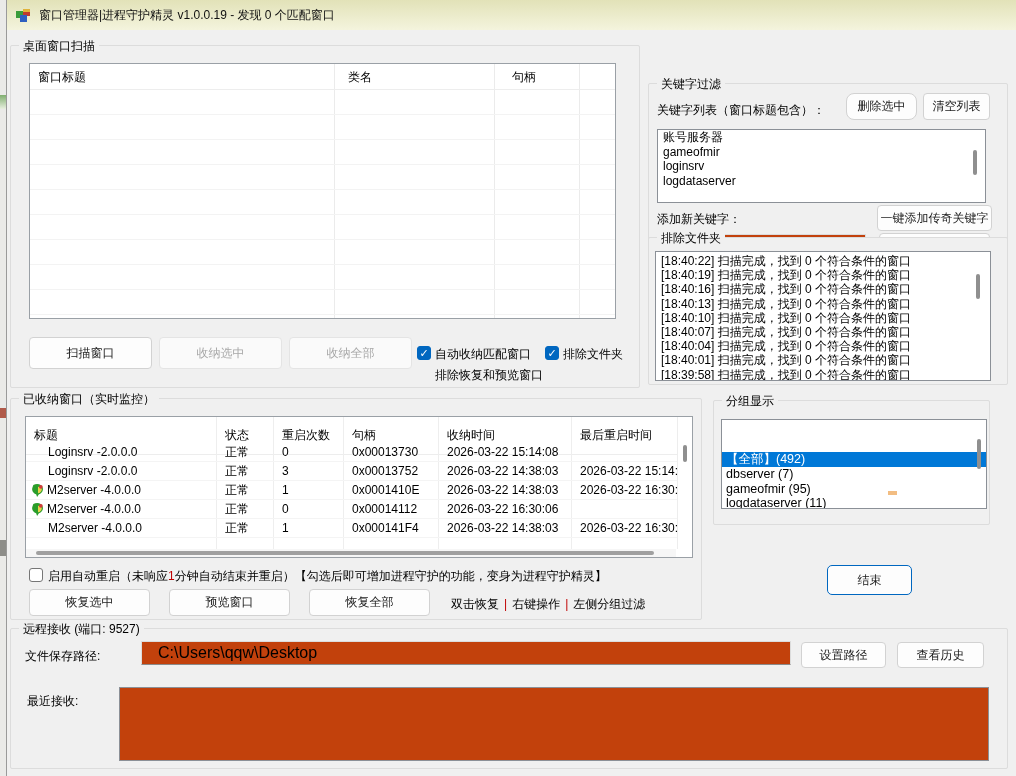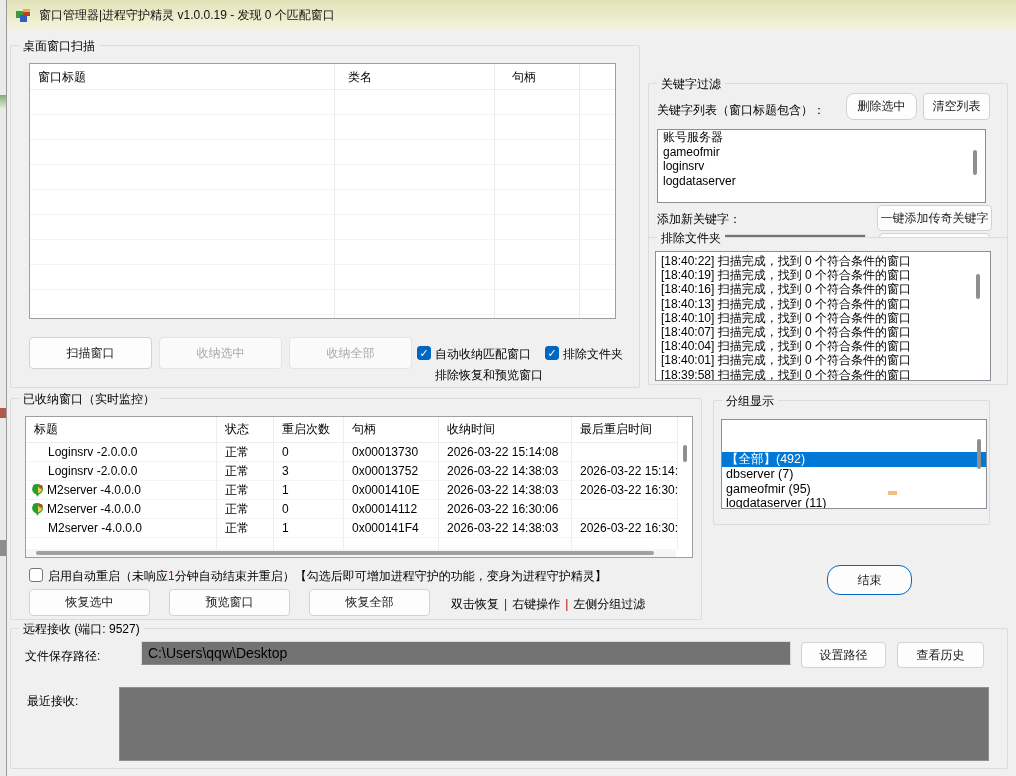--- a/index.html
+++ b/index.html
@@ -23,38 +23,38 @@
   .win-min { left:878px; } .win-max { left:926px; color:#b9b9a4; } .win-close { left:969px; font-size:14px; }
 
   
   .groupbox { position:absolute; border:1px solid #dcdcdc; border-radius:2px; background:#f0f0f0; }
   .gb-label { position:absolute; top:-8px; left:8px; background:#f0f0f0; padding:0 4px; font-size:12px; color:#000; white-space:nowrap; }
 
   
   .btn { position:absolute; background:#fdfdfd; border:1px solid #d2d2d2; border-radius:4px;
     display:flex; align-items:center; justify-content:center; font-size:12px; color:#1a1a1a; cursor:default; }
   .btn.disabled { color:#a7a7a7; background:#fafafa; border-color:#e4e4e4; }
-  .btn.primary { border:1.5px solid #0067c0; border-radius:13px; }
+  .btn.primary { border:1.5px solid #0067c0; border-radius:5px; }
 
   
   .listbox { position:absolute; background:#fff; border:1px solid #8b9097; overflow:hidden; }
   .sb-thumb { position:absolute; background:#8f8f8f; border-radius:2px; }
 
   
   .scan-table { position:absolute; left:18px; top:17px; width:587px; height:256px; background:#fff; border:1px solid #9aa0a6; }
   .scan-vline { position:absolute; top:0; bottom:0; width:1px; background:#ebebeb; }
   .scan-header { position:absolute; top:0; left:0; right:0; height:26px; border-bottom:1px solid #ededed; }
   .scan-header span { position:absolute; top:5px; font-size:12px; }
   .scan-rows { position:absolute; left:0; right:0; top:26px; bottom:0;
     background:repeating-linear-gradient(to bottom, transparent 0 24px, #f3f3f3 24px 25px); }
 
   
   .mon-table { position:absolute; left:14px; top:17px; width:668px; height:142px; background:#fff; border:1px solid #9aa0a6; overflow:hidden; }
   .m-row, .m-head { position:absolute; left:0; display:flex; width:652px; }
-  .m-head { top:0; height:26px; align-items:center; border-bottom:1px solid #ededed; }
+  .m-head { top:0; height:38px; align-items:center; border-bottom:1px solid #ededed; }
   .m-row { height:19px; align-items:center; border-bottom:1px solid #f4f4f4; }
   .mc { height:100%; display:flex; align-items:center; overflow:hidden; white-space:nowrap; border-right:1px solid #eeeeee; padding-left:8px; }
   .mc.c1 { width:191px; padding-left:4px; }
   .mc.c2 { width:57px; } .mc.c3 { width:70px; } .mc.c4 { width:95px; }
   .mc.c5 { width:133px; } .mc.c6 { width:106px; border-right:none; }
   .row-ic { width:16px; height:15px; margin-right:1px; flex:0 0 16px; }
   .row-ic.empty { visibility:hidden; }
   .m-vscroll { position:absolute; right:0; top:0; width:15px; bottom:8px; background:#fff; border-left:1px solid #ededed; }
   .m-hscroll { position:absolute; left:0; right:16px; bottom:0; height:8px; background:#f6f6f6; }
 
@@ -66,21 +66,21 @@
   .lbl { position:absolute; white-space:nowrap; font-size:12px; }
 
   
   .kw-item, .log-line { padding-left:5px; line-height:14.6px; white-space:nowrap; }
   .log-line { line-height:14.2px; }
 
   
   .grp-item { padding-left:4px; line-height:14.8px; white-space:nowrap; font-size:12.5px; }
   .grp-item.selected { background:#0078d7; color:#fff;margin-top:32px; }
 
-  .textbox { position:absolute; background:#737373; border:1px solid #dcdcdc; border-bottom:1px solid #8a8a8a; font-family:inherit; font-size:14px; padding:0 6px; color:#000; }
+  .textbox { position:absolute; background:#c2410c; border:1px solid #dcdcdc; border-bottom:1px solid #8a8a8a; font-family:inherit; font-size:16px; padding:0 16px; color:#000; }
   .red { color:#c00000; }
   .hint-sep { color:#c00000; padding:0 5px; }
   .orange-mark { position:absolute; background:#f2bd82; }
 </style>
 </head>
 <body>
 
 <div class="left-strip">
   <div class="frag" style="top:95px;height:14px;background:linear-gradient(#7fae6f,#e8efe0);"></div>
   <div class="frag" style="top:408px;height:10px;background:#b05a4a;"></div>

